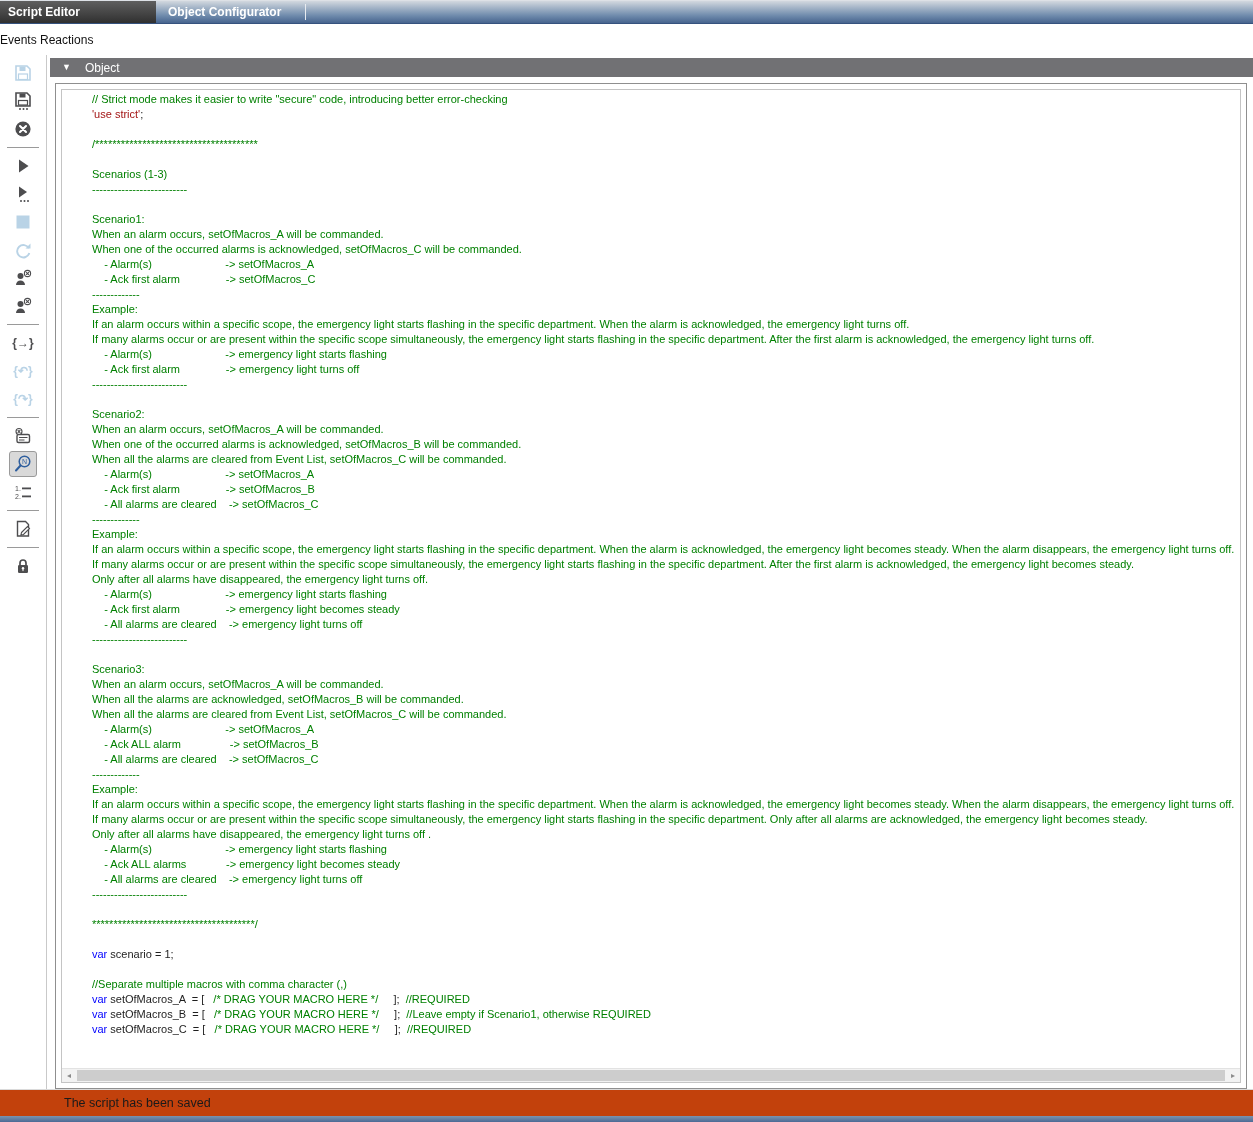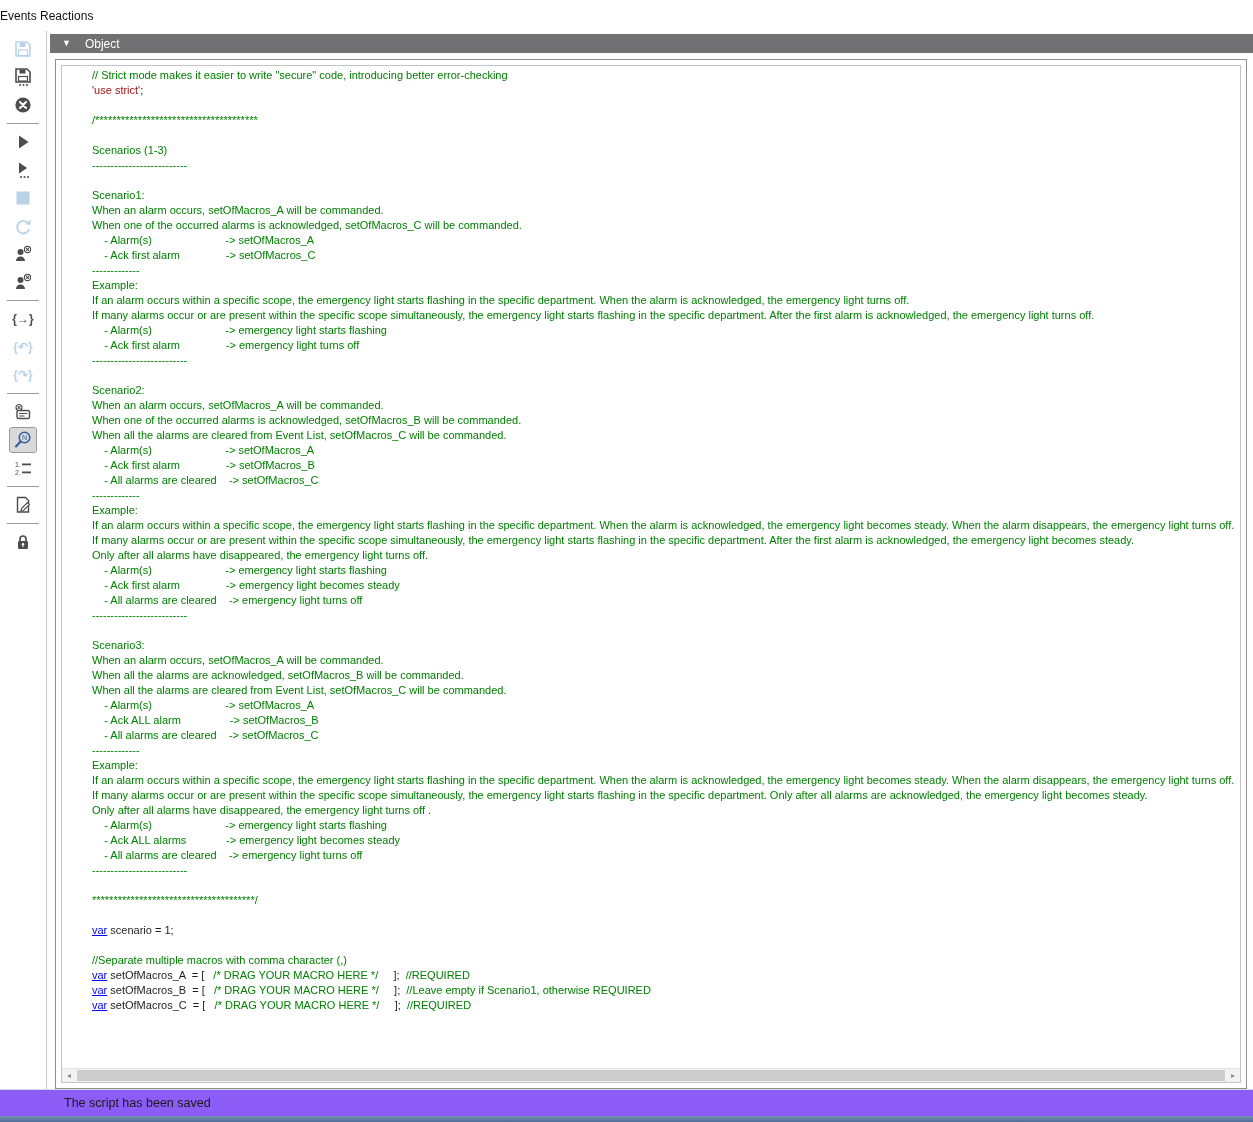--- a/index.html
+++ b/index.html
@@ -47,37 +47,42 @@
   .editor-body{flex:1 1 auto;background:#fff;min-height:0;padding:6px 6px 0 5px;box-sizing:border-box;display:flex;}
   .groupbox{flex:1 1 auto;border:1px solid #8f8f8f;padding:5px;box-sizing:border-box;display:flex;min-height:0;}
   .codebox{flex:1 1 auto;border:1px solid #c4c4c4;background:#fff;display:flex;flex-direction:column;min-height:0;box-sizing:border-box;}
   .code{
     flex:1 1 auto;overflow:hidden;padding:2px 4px 0 30px;
     font-size:11px;line-height:15px;white-space:pre;color:var(--plain,#1e1e1e);
   }
   .ln{height:15px;}
   .tk-c{color:var(--comment,#008000);text-align:center;}
   .tk-s{color:var(--string,#a31515);}
-  .tk-k{color:var(--keyword,#0000ff);text-decoration:underline;}
+  .tk-k{color:var(--keyword,#0000ff);}
   .tk-p{color:var(--plain,#1e1e1e);}
 
   
   .hscroll{height:13px;flex:0 0 auto;background:#f2f2f2;border-top:1px solid #e2e2e2;display:flex;align-items:stretch;}
   .sb-btn{width:14px;display:flex;align-items:center;justify-content:center;font-size:8px;color:#8a8a8a;cursor:pointer;}
   .sb-thumb{flex:1 1 auto;background:#cdcdcd;margin:1px 1px;cursor:pointer;}
 
   
-  .statusbar{height:26px;flex:0 0 auto;background:#8b5cf6;border-top:1px solid #dadada;display:flex;align-items:center;padding-left:64px;font-size:12.5px;color:#1a1a1a;}
+  .statusbar{height:26px;flex:0 0 auto;background:#c2410c;border-top:1px solid #dadada;display:flex;align-items:center;padding-left:64px;font-size:12.5px;color:#1a1a1a;}
   .bottombar{height:6px;flex:0 0 auto;background:linear-gradient(180deg,#7b93af,#4c6a95);}
 </style>
 </head>
 <body>
 
 <div class="app">
 
+  <header class="tabbar">
+    <div class="tab dark">Script Editor</div>
+    <div class="tab blue">Object Configurator</div>
+    <div class="tab-sep"></div>
+  </header>
 
   <nav class="subnav">
     <span>Events Reactions</span>
   </nav>
 
   <div class="workspace">
 
     <aside class="toolbar">
         <div class="tbtn st-disabled">
           <svg viewBox="0 0 20 20">

